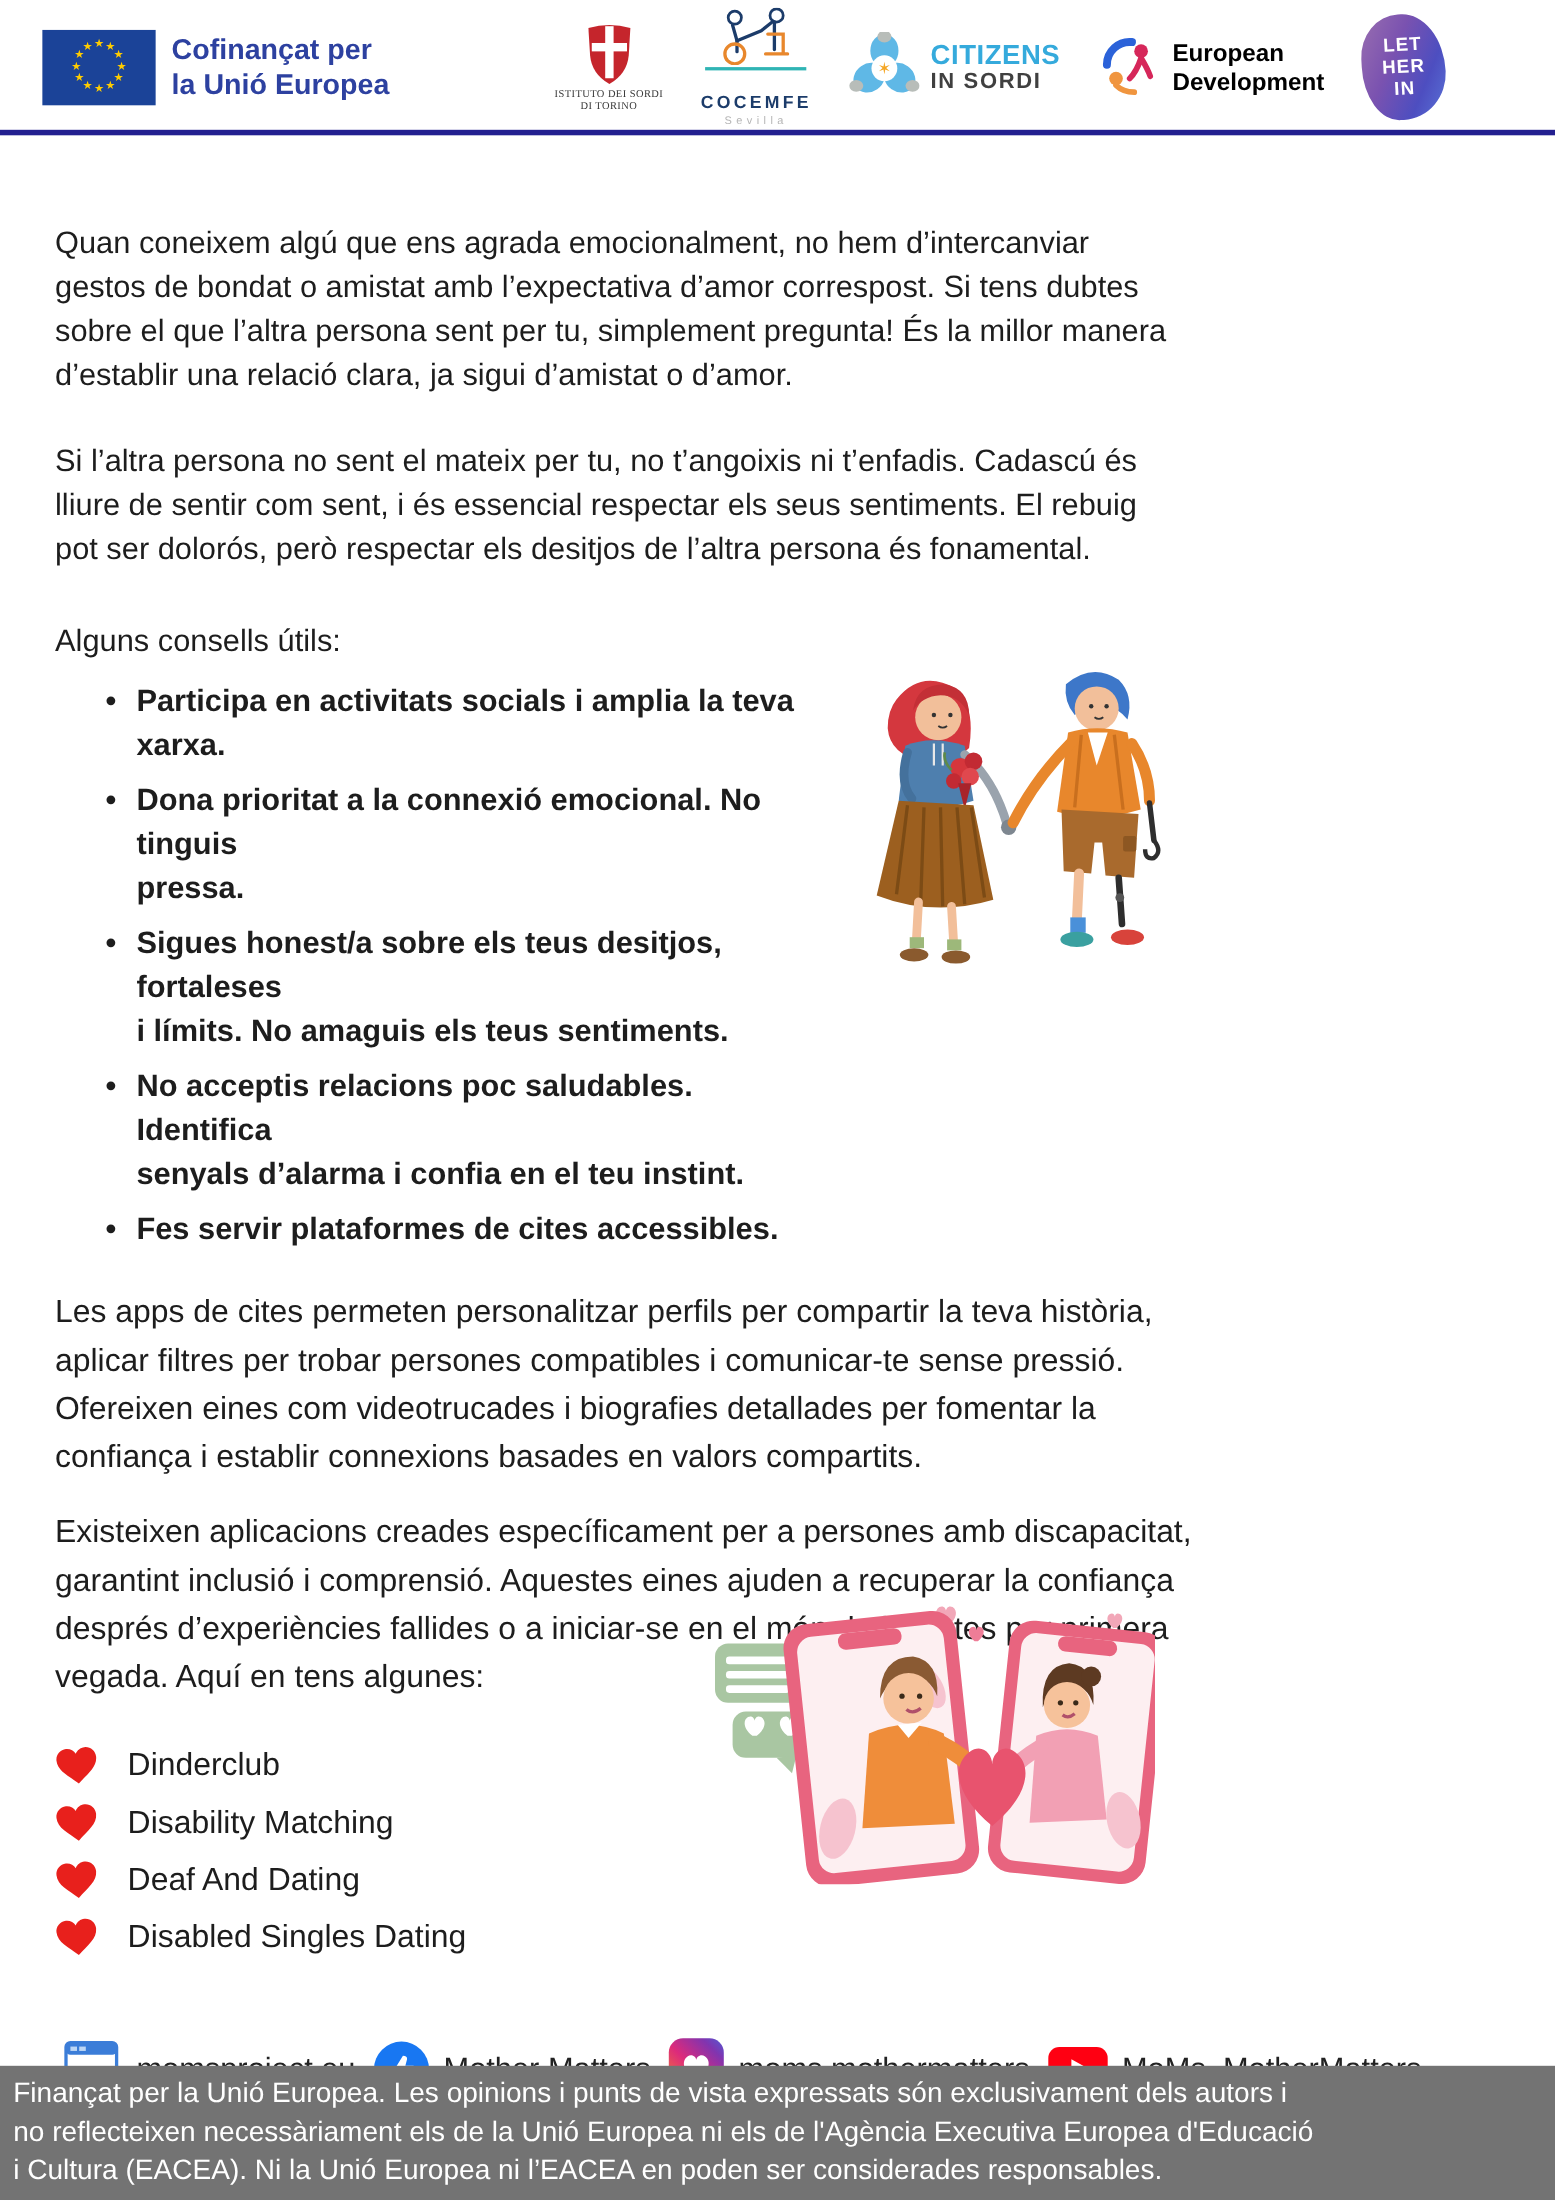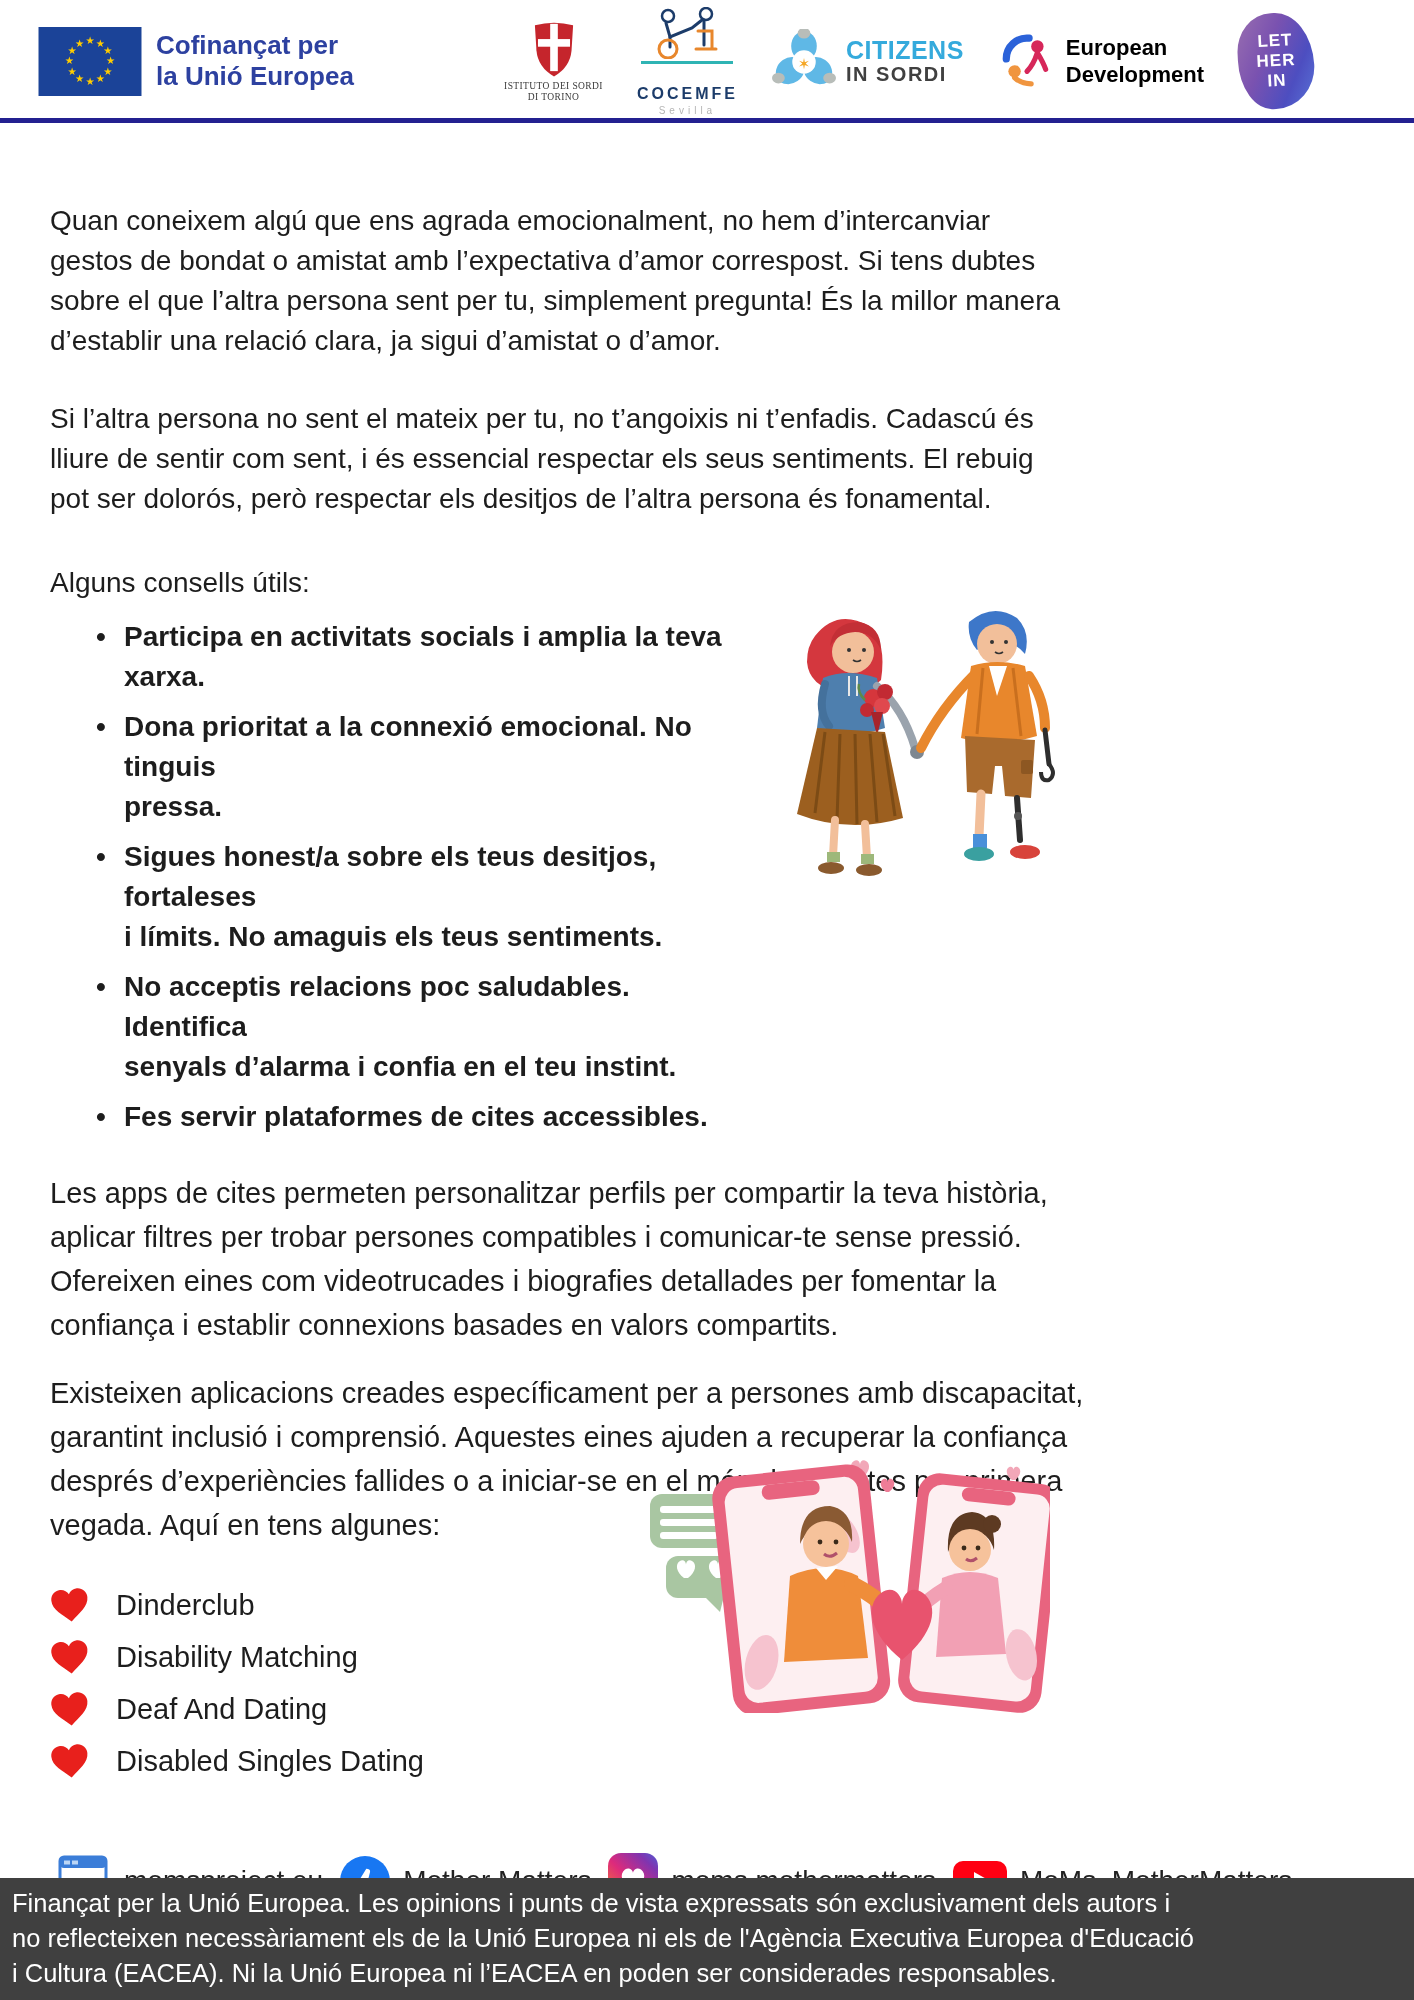--- a/index.html
+++ b/index.html
@@ -71,21 +71,21 @@
 
   
   .social-row {
     margin:64px 0 0 8px; display:flex; align-items:center; gap:16px; height:64px;
   }
   .social-item { display:flex; align-items:center; gap:12px; }
   .social-label { font-size:28px; color:#222; }
 
   .disclaimer-bar {
     position:absolute; left:0; bottom:0; width:1414px; height:122px;
-    background:#404040; color:#ffffff; padding:8px 12px;
+    background:#737373; color:#ffffff; padding:8px 12px;
     font-size:25.5px; line-height:35px;
   }
 </style>
 </head>
 <body>
 
 <div class="header">
 
   <div class="logo logo-eu">
     <svg class="eu-flag" width="104" height="69" viewBox="0 0 100 67">

